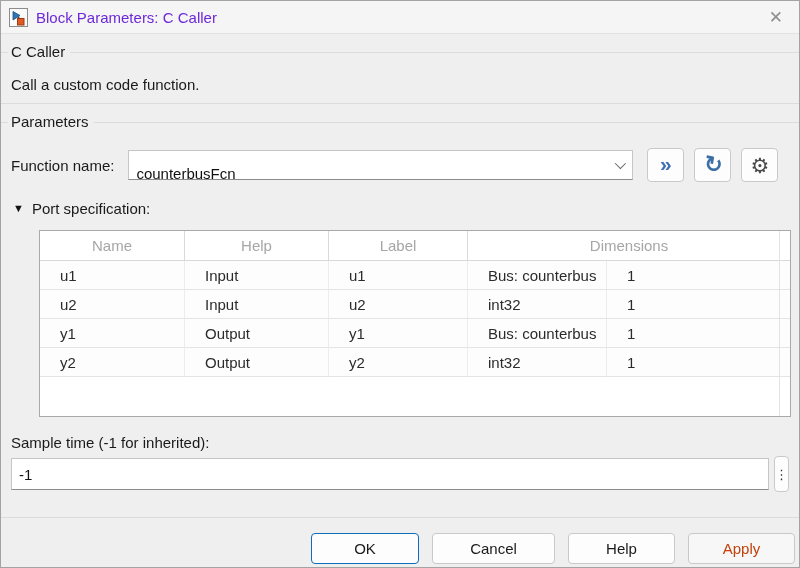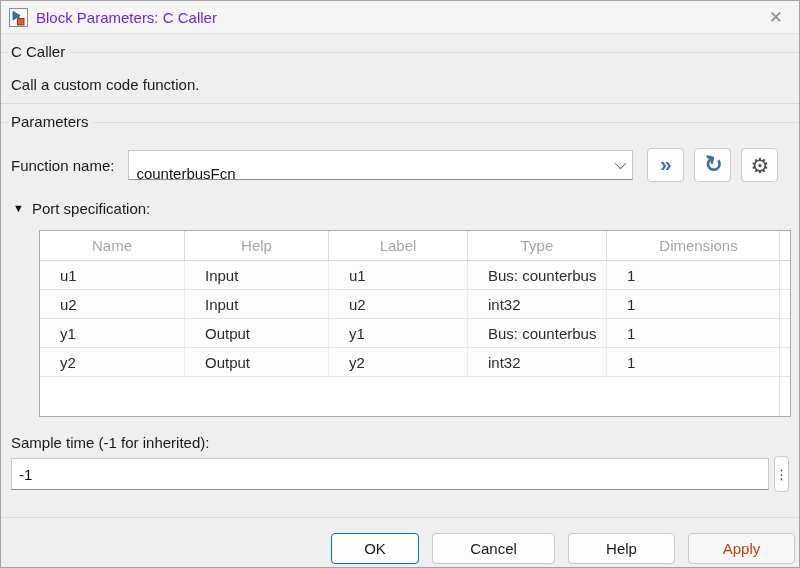--- a/index.html
+++ b/index.html
@@ -73,21 +73,21 @@
   .kebab-btn{width:16px; height:36px; margin-left:5px; background:#fdfdfd;
     border:1px solid #c9c9c9; border-radius:4px; display:inline-flex; align-items:center;
     justify-content:center; color:#333; font-size:13px; letter-spacing:0; line-height:1; cursor:default;}
   
   .footer-divider{margin-top:26px;}
   .footer{display:flex; justify-content:flex-end; align-items:center;
     margin:15px 4px 0 0; gap:13px;}
   .btn{height:31px; background:#fdfdfd; border:1px solid #c9c9c9; border-radius:4px;
     font-family:"Liberation Sans", sans-serif; font-size:15px; color:#1a1a1a;
     display:inline-flex; align-items:center; justify-content:center; cursor:default;}
-  .btn-ok{width:88px; border:1px solid var(--accent);text-align:center;}
+  .btn-ok{width:108px; border:1px solid var(--accent);text-align:center;}
   .btn-cancel{width:123px;}
   .btn-help{width:107px;}
   .btn-apply{width:107px; color:#c2410c; background:#f7f7f7;}
 </style>
 </head>
 <body>
 
 <div class="dialog">
 
   <div class="titlebar">
@@ -133,21 +133,20 @@
   <div class="portspec-row">
     <span class="tri">▼</span>
     <span>Port specification:</span>
   </div>
 
   <div class="ptable">
     <div class="thead">
         <div class="th c0">Name</div>
         <div class="th c1">Help</div>
         <div class="th c2">Label</div>
-        <div class="th c3">Type</div>
         <div class="th c4">Dimensions</div>
       </div>
     <div style="display:contents;"></div>
     <div class="tr">
         <div class="td c0">u1</div>
         <div class="td c1">Input</div>
         <div class="td c2">u1</div>
         <div class="td c3">Bus: counterbus</div>
         <div class="td c4">1</div>
       </div>

